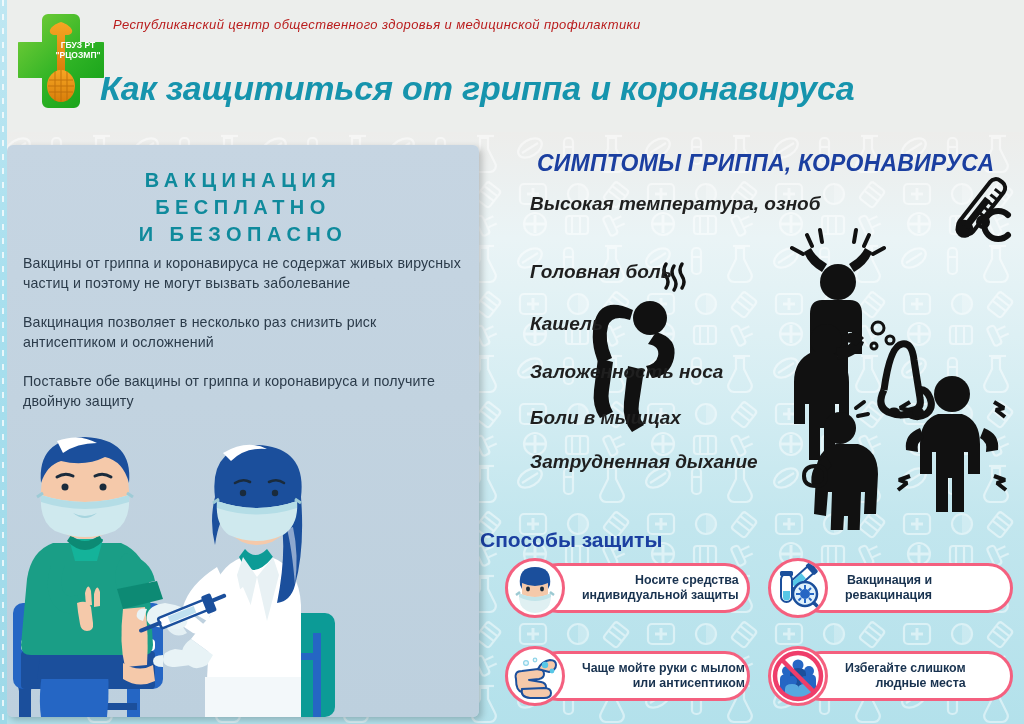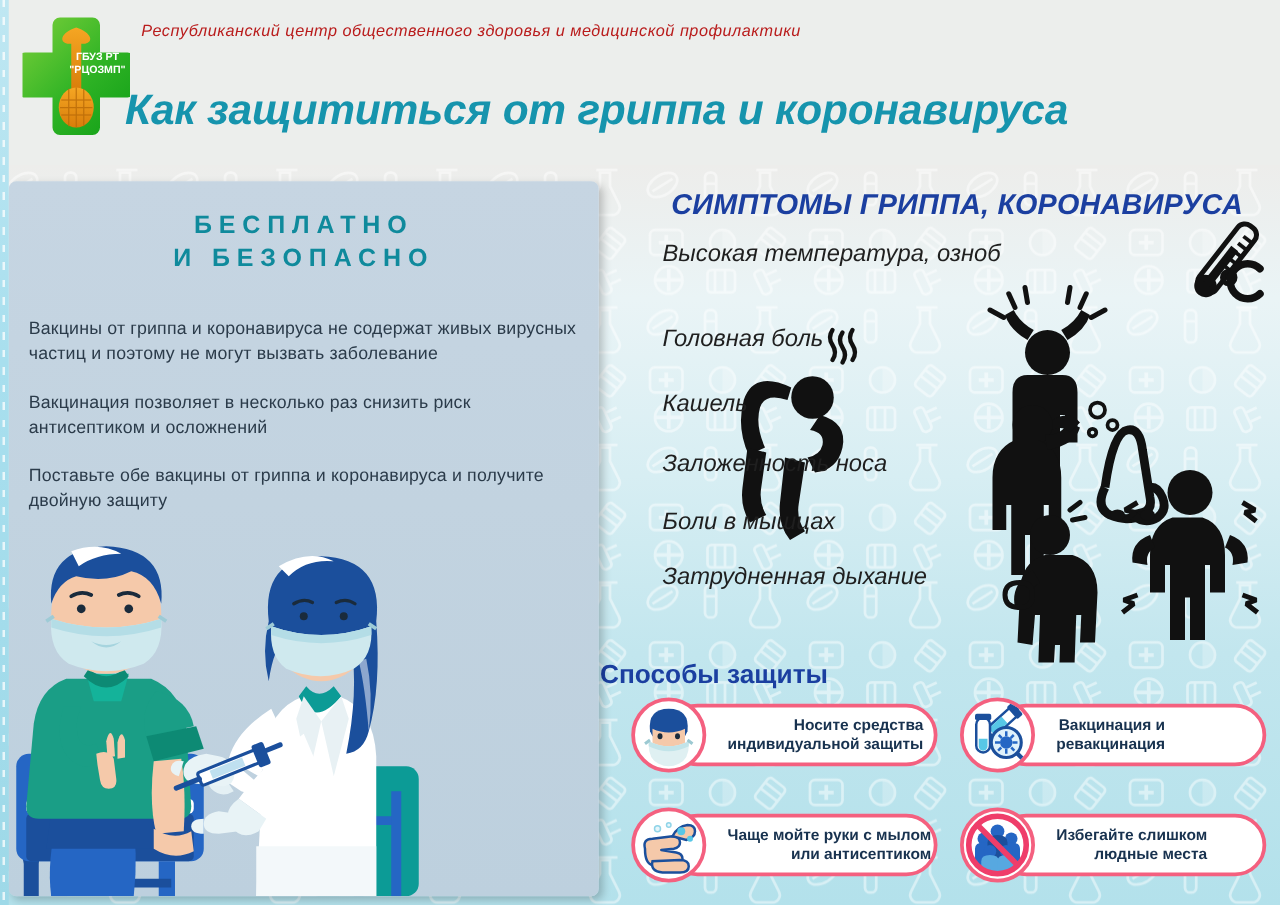--- a/index.html
+++ b/index.html
@@ -50,21 +50,21 @@
   .callout-text .danger{color:#ef3d6a;font-weight:bold;}
 
   
   .illus{position:absolute;left:0;bottom:0;width:472px;height:300px;}
 
   
   .sym-title{position:absolute;left:497px;top:150px;
     font-size:23px;font-weight:bold;font-style:italic;color:#1b3fa0;
     letter-spacing:.2px;white-space:nowrap;z-index:14;margin-left:40px;}
   .sym-list{position:absolute;left:530px;top:193px;width:470px;z-index:14;}
-  .sym-item{font-size:19px;font-style:italic;color:#1f1f1f;white-space:nowrap;}
+  .sym-item{font-size:19px;font-style:italic;color:#1f1f1f;white-space:nowrap;font-weight:bold;}
 
   
   .prot-title{position:absolute;left:0;top:528px;width:1024px;text-align:left;
     font-size:21px;font-weight:bold;color:#1b3fa0;z-index:14;
     padding-left:480px;box-sizing:border-box;}
   .prot-grid{position:absolute;left:505px;top:563px;width:508px;height:150px;z-index:14;text-align:right;}
   .prot-card{position:absolute;width:245px;height:50px;}
   .prot-pill{position:absolute;left:28px;top:0;width:217px;height:50px;
     background:#fff;border:3.5px solid #f4607f;border-radius:25px;box-sizing:border-box;
     display:flex;align-items:center;}
@@ -151,20 +151,21 @@
       </svg>
     </div>
 
     <div class="org-name">Республиканский центр общественного здоровья и медицинской профилактики</div>
     <div class="main-title">Как защититься от гриппа и коронавируса</div>
   </div>
 
   <div class="left-panel">
 
     <div class="lp-head">
+      <div>ВАКЦИНАЦИЯ</div>
       <div>БЕСПЛАТНО</div>
       <div>И БЕЗОПАСНО</div>
     </div>
 
     <div class="lp-body">
       <p>Вакцины от гриппа и коронавируса не содержат живых вирусных частиц и поэтому не могут вызвать заболевание</p>
       <p>Вакцинация позволяет в несколько раз снизить риск антисептиком и осложнений</p>
       <p>Поставьте обе вакцины от гриппа и коронавируса и получите двойную защиту</p>
     </div>
 

